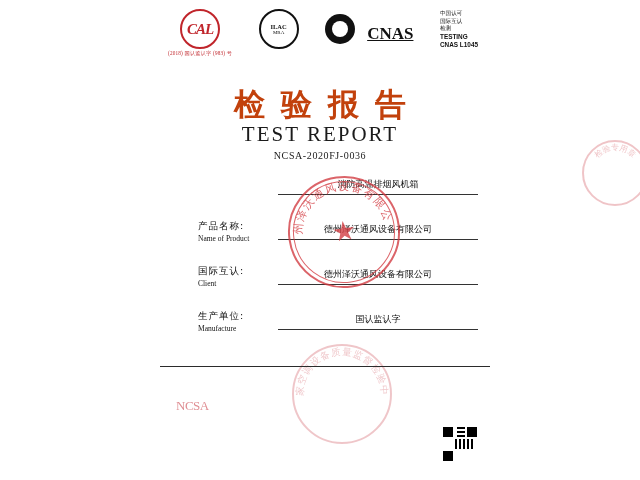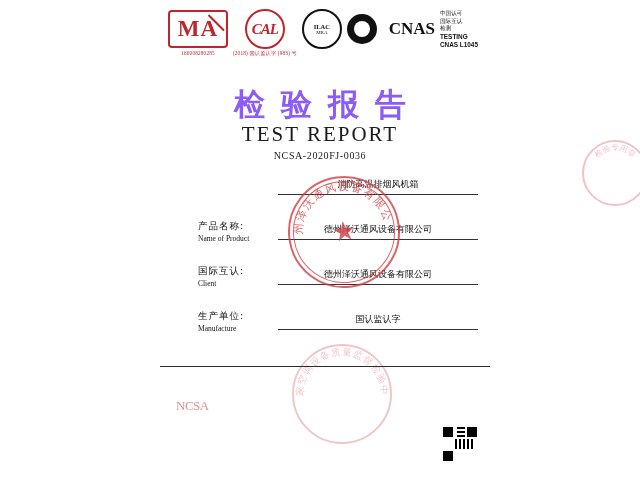--- a/index.html
+++ b/index.html
@@ -104,22 +104,23 @@
     align-items: center;
     justify-content: center;
     font-size: 6.5px;
     font-weight: bold;
     line-height: 1.1;
   }
   .ilac-circle .sub { font-size: 5px; font-weight: normal; }
   
   .cnas-wrap {
     display: flex;
-    align-items: center;
+    align-items: flex-end;
     gap: 12px;
+    text-decoration: underline;
   }
   .cnas-dot {
     width: 30px;
     height: 30px;
     border-radius: 50%;
     background: #111;
     position: relative;
   }
   .cnas-dot::after {
     content: "";
@@ -152,21 +153,21 @@
     position: absolute;
     top: 84px;
     left: 0;
     width: 640px;
     text-align: center;
     font-family: "DejaVu Sans", sans-serif;
     font-weight: bold;
     font-size: 31px;
     letter-spacing: 16px;
     text-indent: 16px;
-    color: #8b5cf6;
+    color: #c2410c;
   }
   .title-en {
     position: absolute;
     top: 122px;
     left: 0;
     width: 640px;
     text-align: center;
     font-family: "Liberation Serif", serif;
     font-size: 21px;
     letter-spacing: 2px;
@@ -382,26 +383,20 @@
     border: 1px solid #fff;
   }
 </style>
 </head>
 <body>
 
 <div class="page">
 
   <div class="marks">
 
-    <div class="mark">
-      <div class="mark-badge">
-        <div class="ma-box">MA</div>
-      </div>
-      <div class="mark-caption ma-caption">160008280285</div>
-    </div>
 
     <div class="mark">
       <div class="mark-badge">
         <div class="cal-circle">CAL</div>
       </div>
       <div class="mark-caption cal-caption">(2018) 国认监认字 (983) 号</div>
     </div>
 
     <div class="mark">
       <div class="mark-badge">

